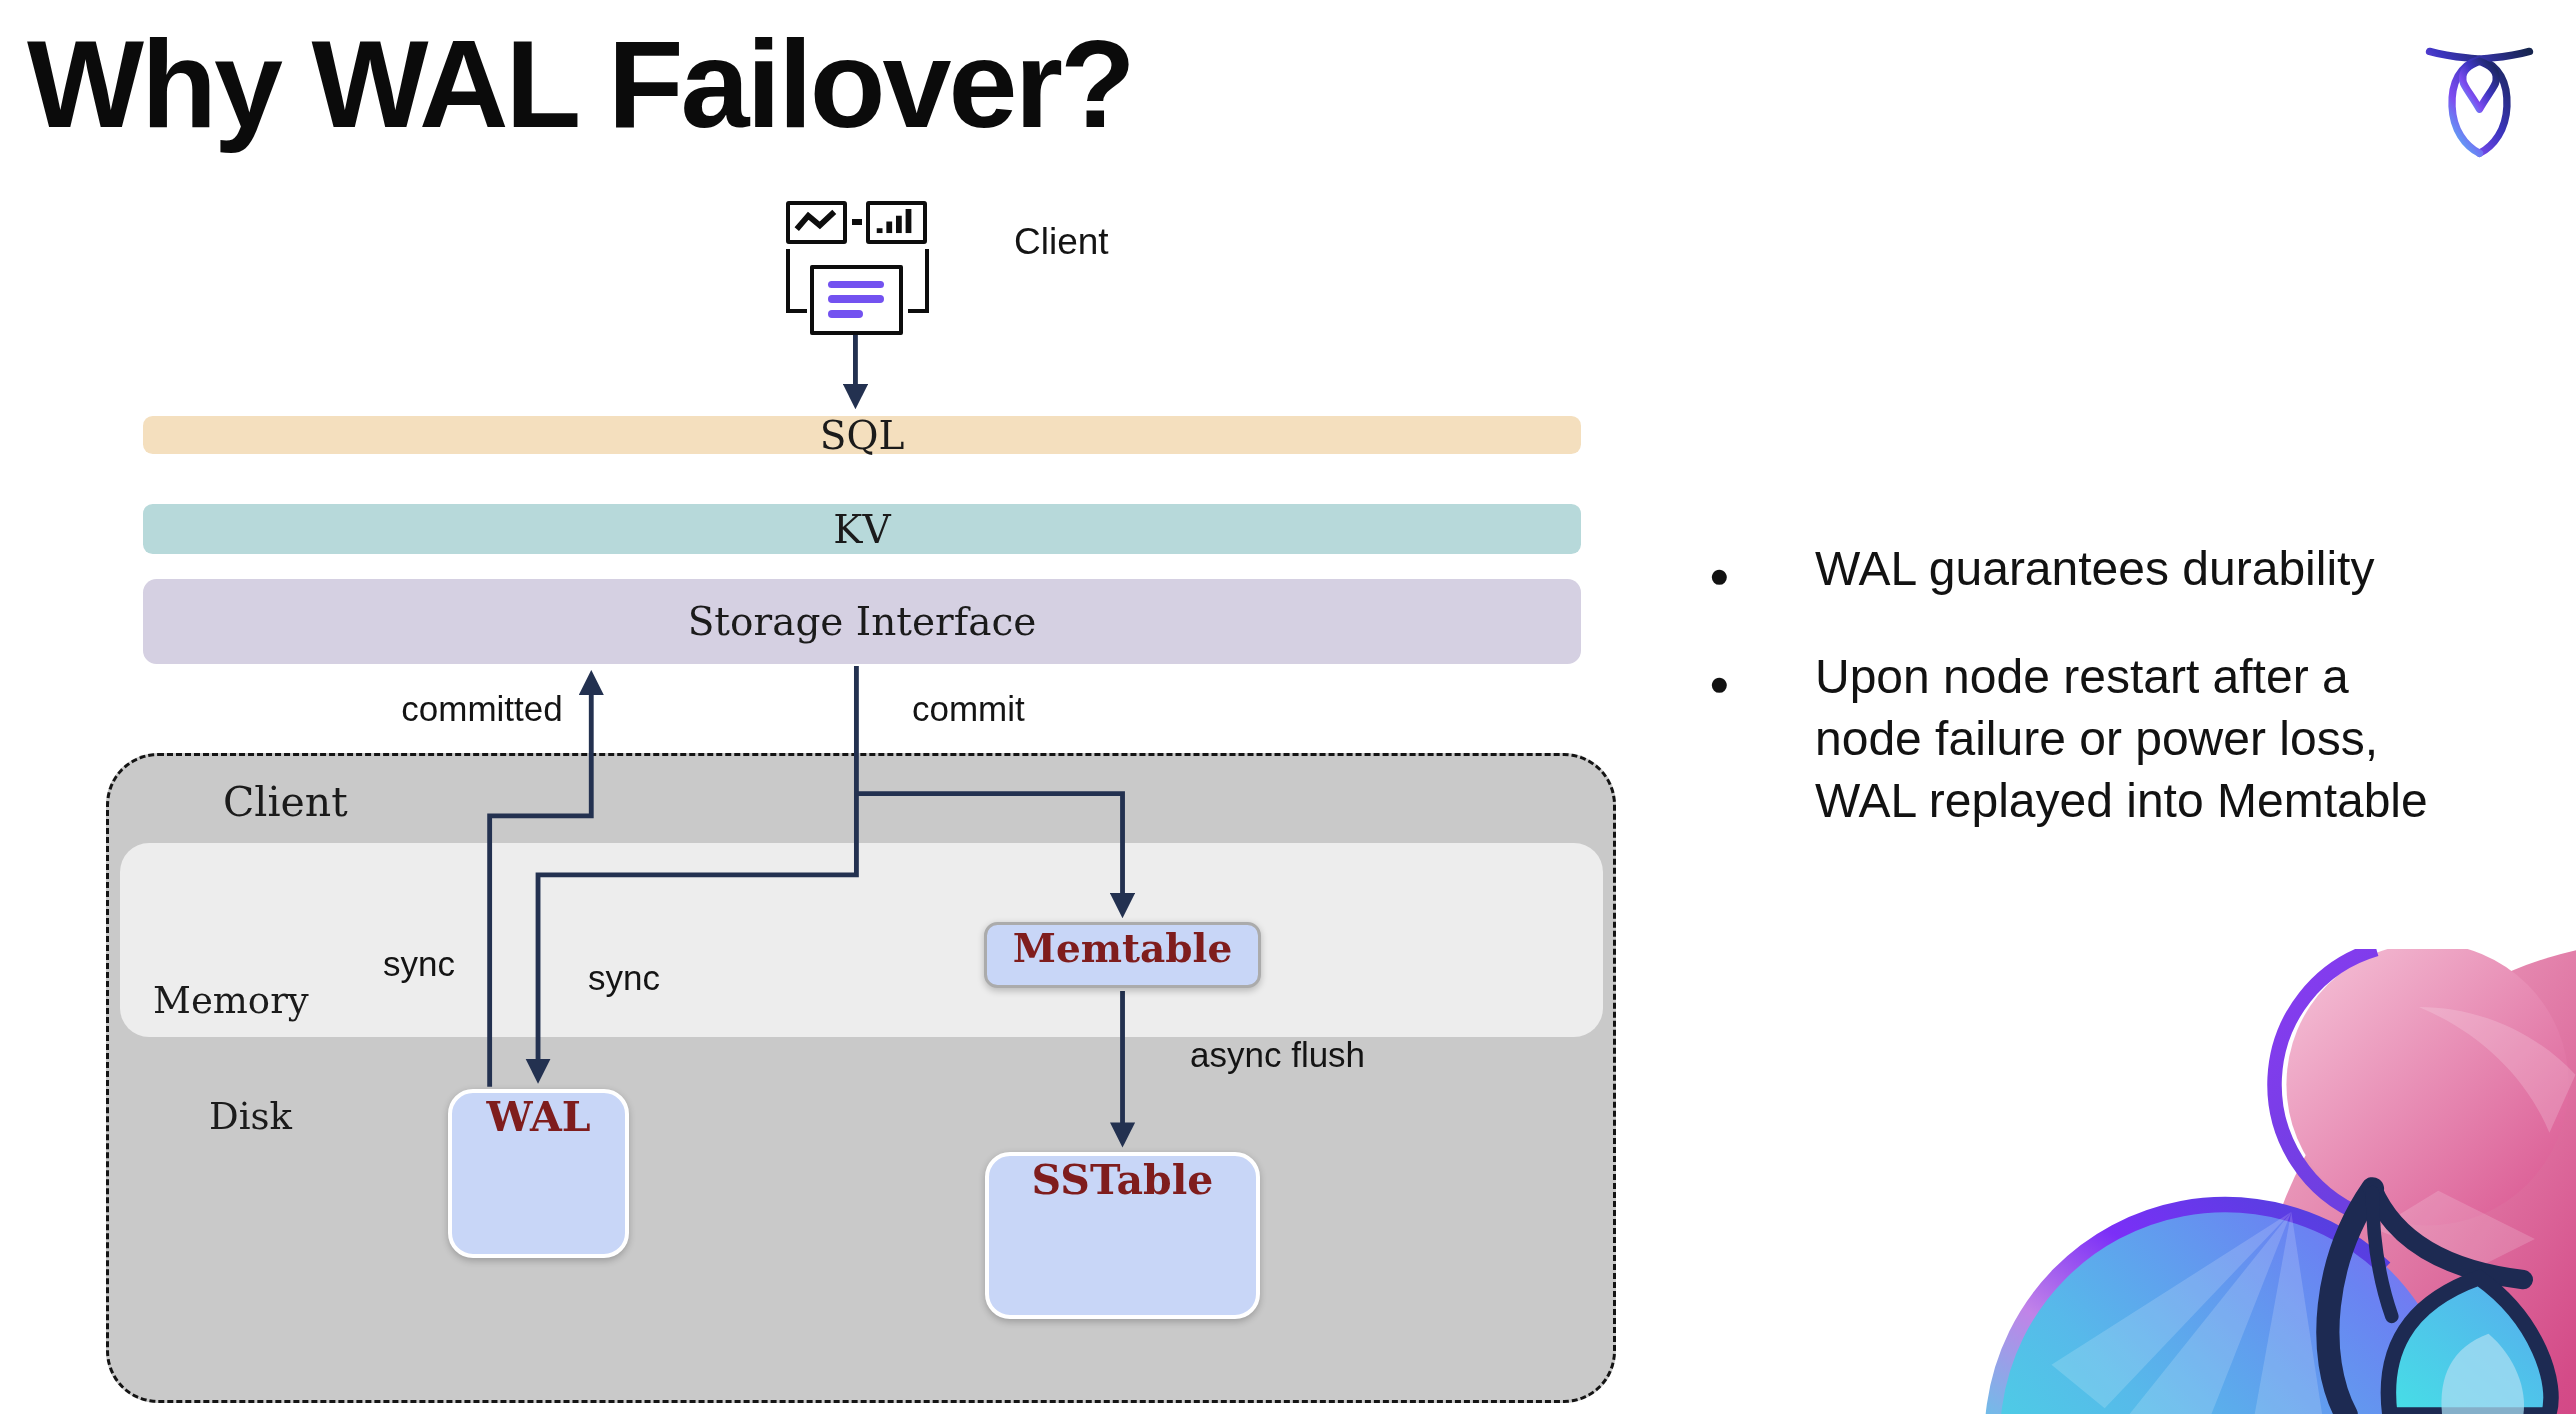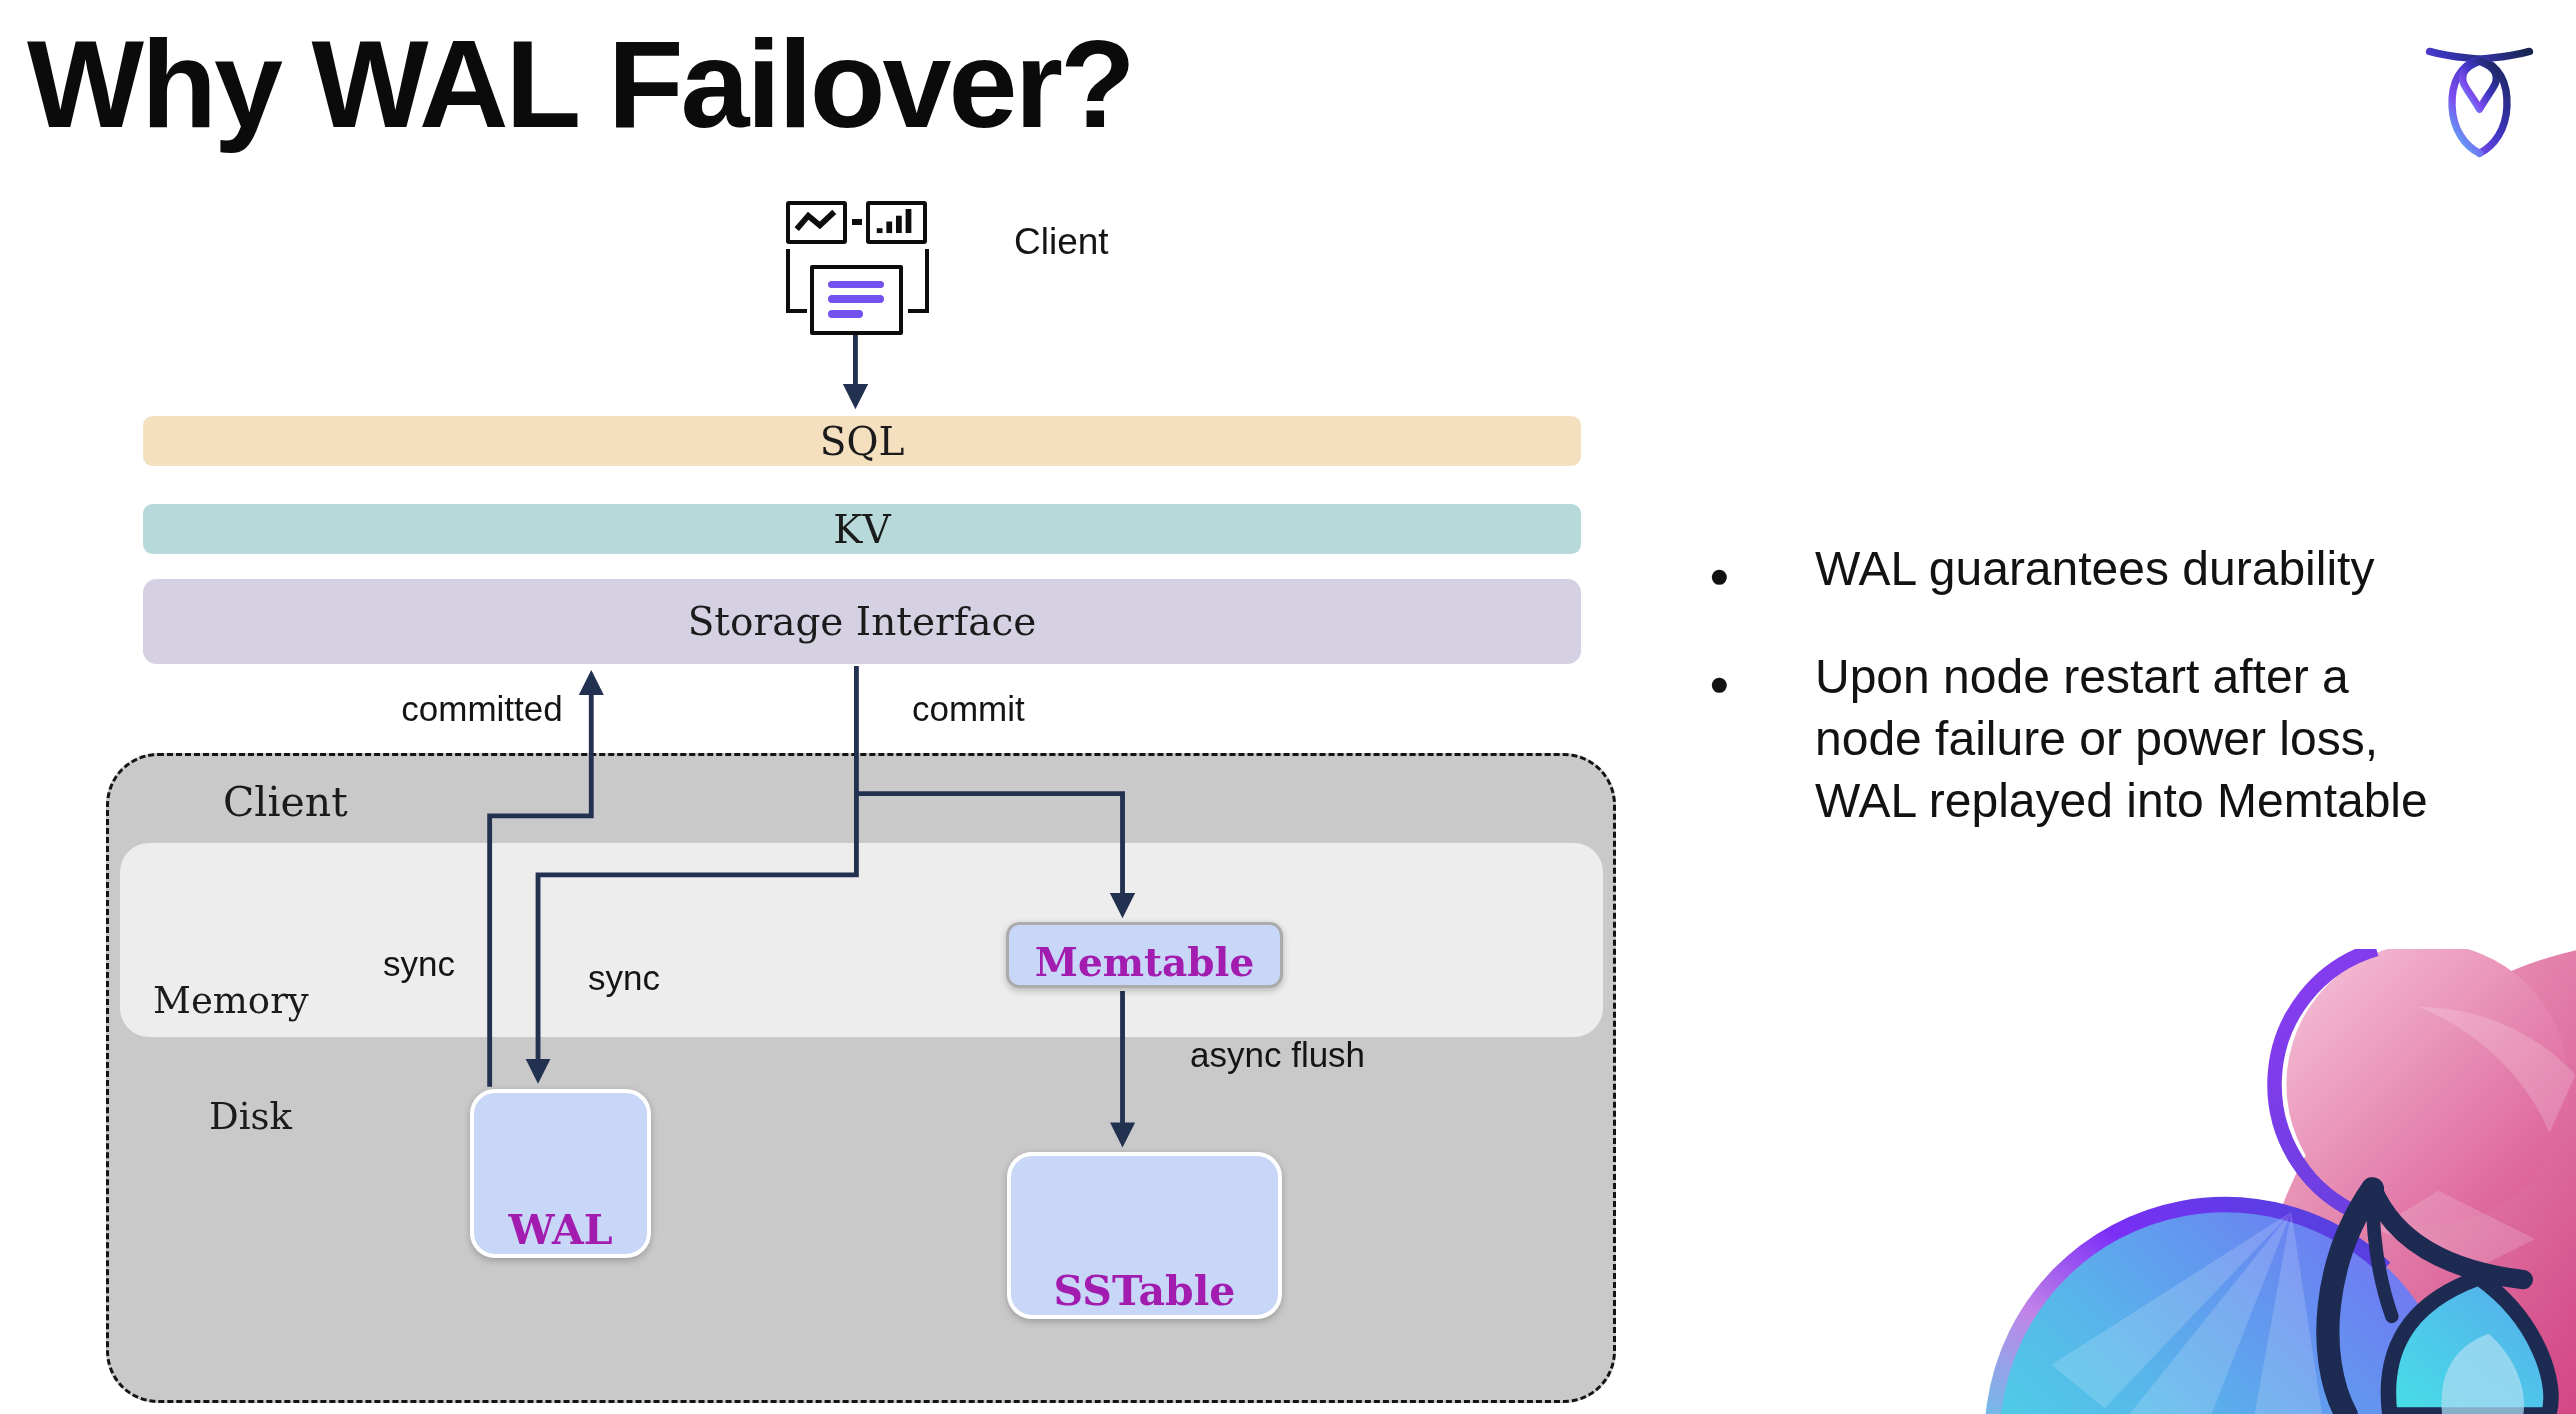--- a/index.html
+++ b/index.html
@@ -30,36 +30,36 @@
          border:4.8px solid #0d0d0d; background:#fff; border-radius:1.9px; }
   .doc-line { position:absolute; height:7.7px; border-radius:3.9px; background:#7352f0; }
   .dl1 { left:13.5px; top:11.6px;  width:56px; }
   .dl2 { left:13.5px; top:26px;  width:56px; }
   .dl3 { left:13.5px; top:41px;  width:35px; }
   .client-label { position:absolute; left:1014px; top:221px; font-size:37px; color:#141414; }
   
   .bar { position:absolute; left:143px; width:1438px; display:flex;
          align-items:center; justify-content:center;
          font-family:"DejaVu Serif", serif; font-size:39px; color:#1b1b1b; }
-  .bar-sql     { top:416px; height:50px; background:#f4dfbe; border-radius:9.7px; }
+  .bar-sql     { top:416px; height:38px; background:#f4dfbe; border-radius:9.7px; }
   .bar-kv      { top:504px; height:50px; background:#b7d9da; border-radius:9.7px; }
   .bar-storage { top:579px; height:85px; background:#d5d0e2; border-radius:13.5px; }
   
   .pebble { position:absolute; left:106px; top:753px; width:1510px; height:650px;
             background:#c9c9c9; border:3.9px dashed #141414; border-radius:52px; }
   .memory-band { position:absolute; left:120px; top:843px; width:1483px; height:194px;
                  background:#ededed; border-radius:29px; }
   .zone-label { position:absolute; font-family:"DejaVu Serif", serif; color:#1b1b1b; }
   .lbl-pebble { left:223px; top:778px; font-size:41px; }
   .lbl-memory { left:153px; top:979px; font-size:37px; }
   .lbl-disk   { left:209px; top:1095px; font-size:37px; }
   
-  .sbox { position:absolute; display:flex; align-items:flex-end; justify-content:center;
+  .sbox { position:absolute; display:flex; align-items:flex-start; justify-content:center;
           background:#c8d6f7; font-family:"DejaVu Serif", serif; font-weight:bold;
-          color:#a21caf; box-shadow:0 2.9px 7.7px rgba(0,0,0,0.22);margin-left:22px; }
+          color:#7f1d1d; box-shadow:0 2.9px 7.7px rgba(0,0,0,0.22); }
   .box-wal      { left:448px;  top:1089px; width:181px; height:169px; border:4.8px solid #fff;  border-radius:25px; font-size:41px; }
   .box-memtable { left:984px; top:922px;  width:277px; height:66px;  border:3.9px solid #ababab; border-radius:13.5px; font-size:39px; }
   .box-sstable  { left:985px; top:1152px; width:275px; height:167px; border:4.8px solid #fff;  border-radius:25px; font-size:41px; }
   
   .edge-label { position:absolute; font-size:35px; color:#141414; z-index:7; }
   .lbl-committed { left:387px; top:689px; width:190px; text-align:center; }
   .lbl-commit    { left:912px; top:689px; }
   .lbl-sync1     { left:383px; top:944px; }
   .lbl-sync2     { left:588px; top:958px; }
   .lbl-async     { left:1190px; top:1035px; }

